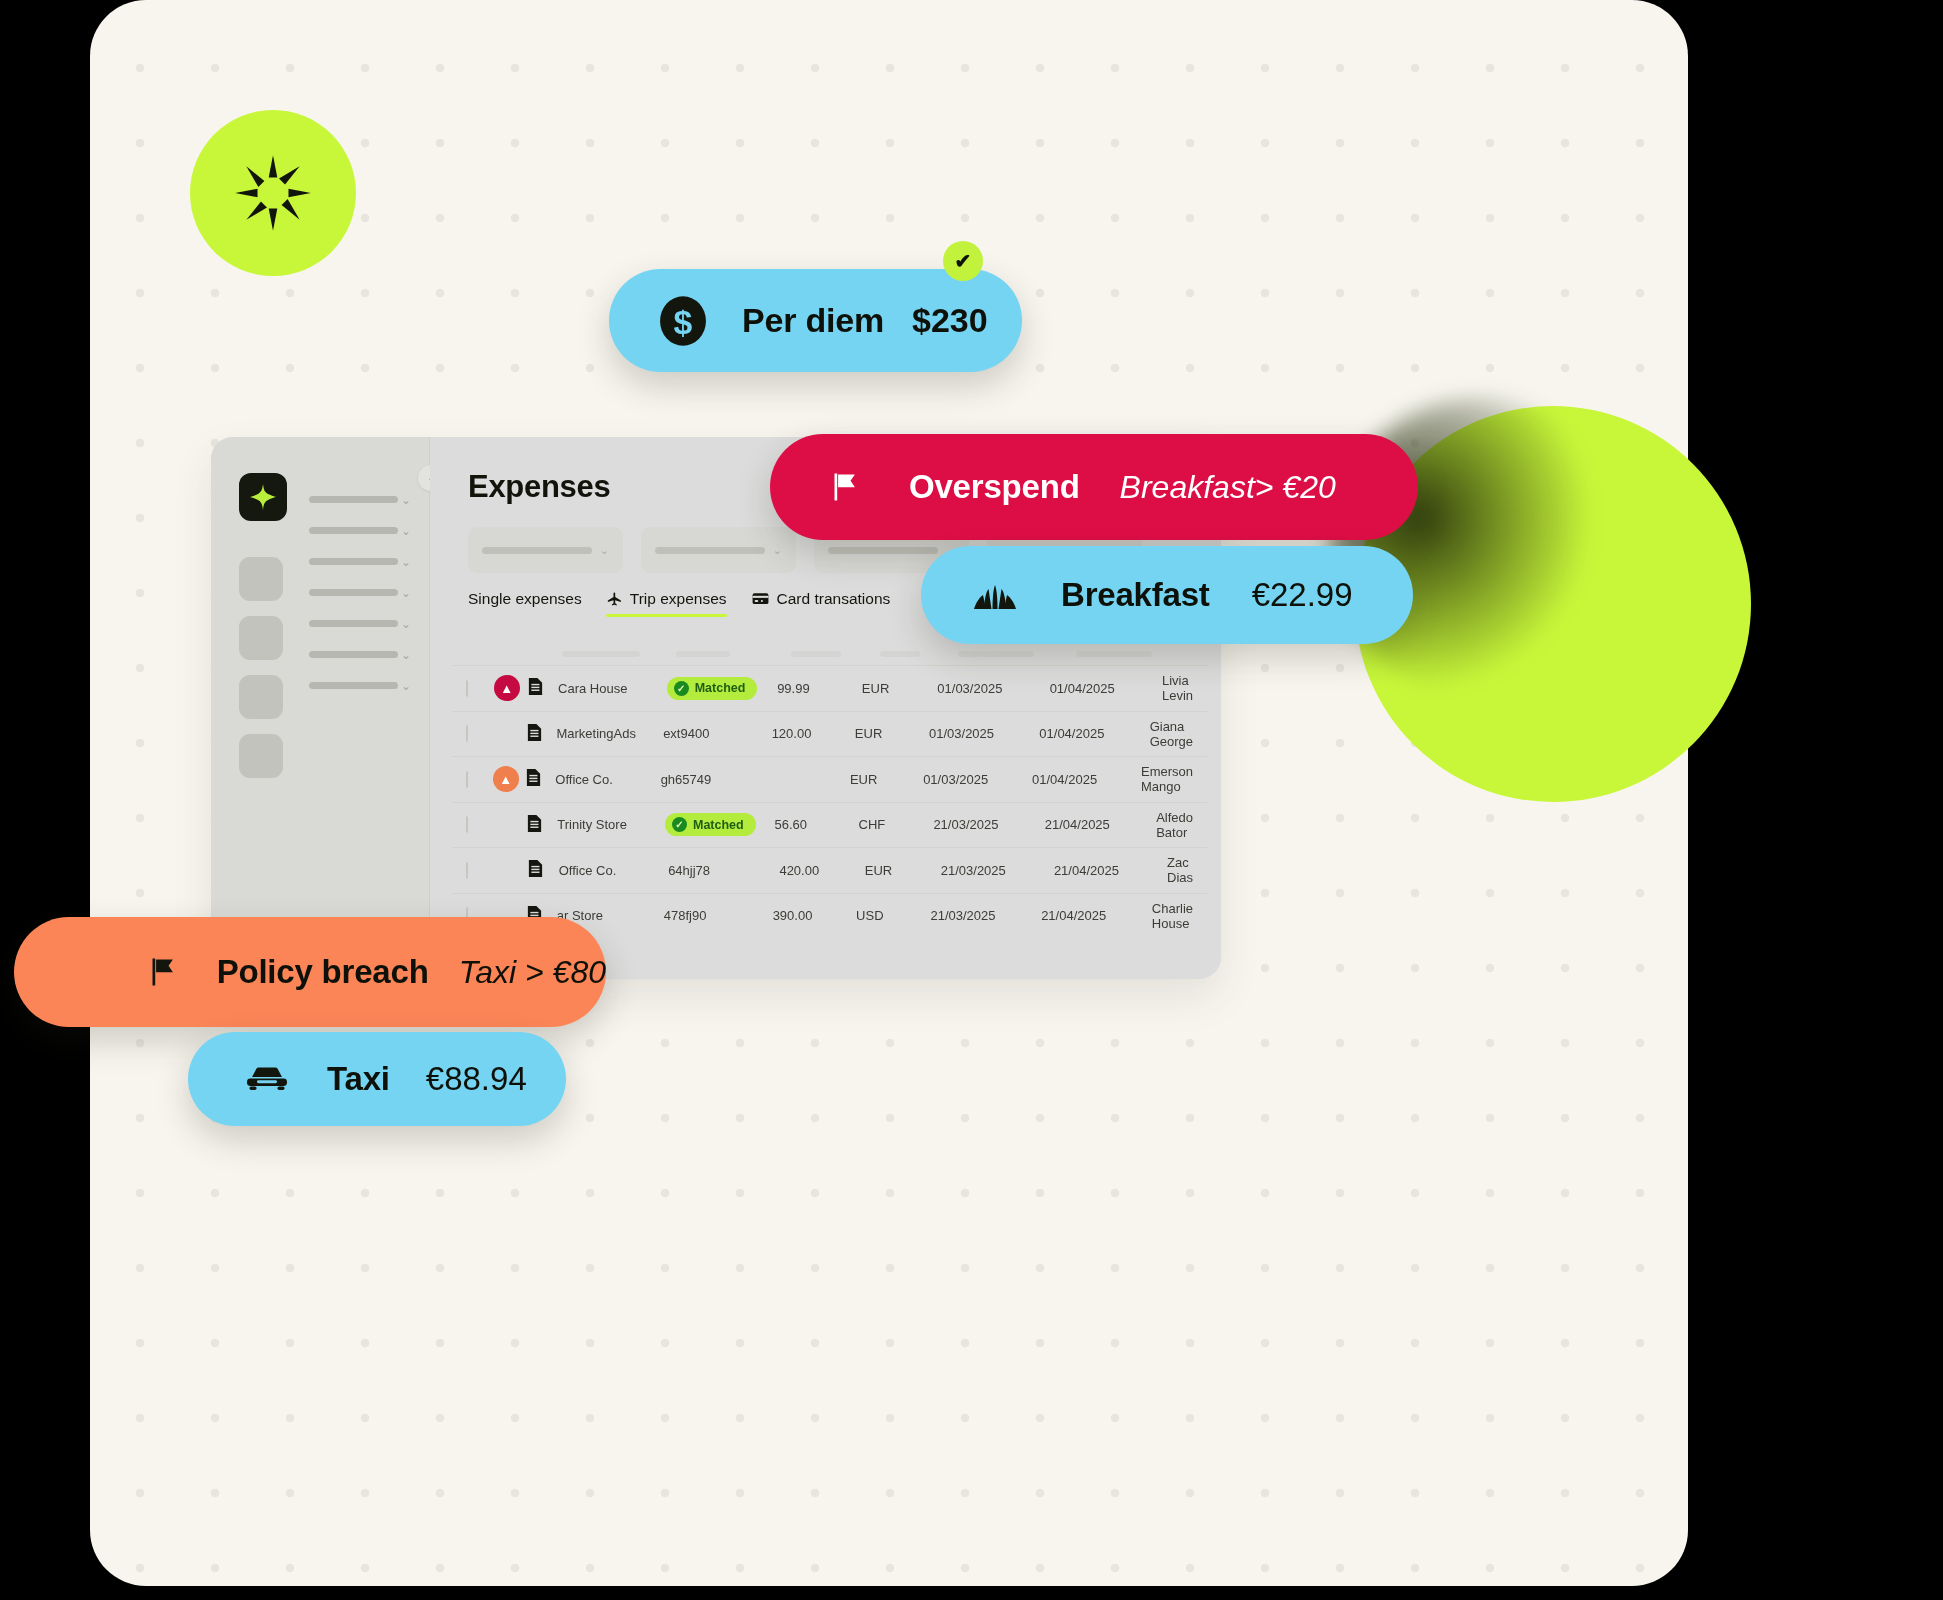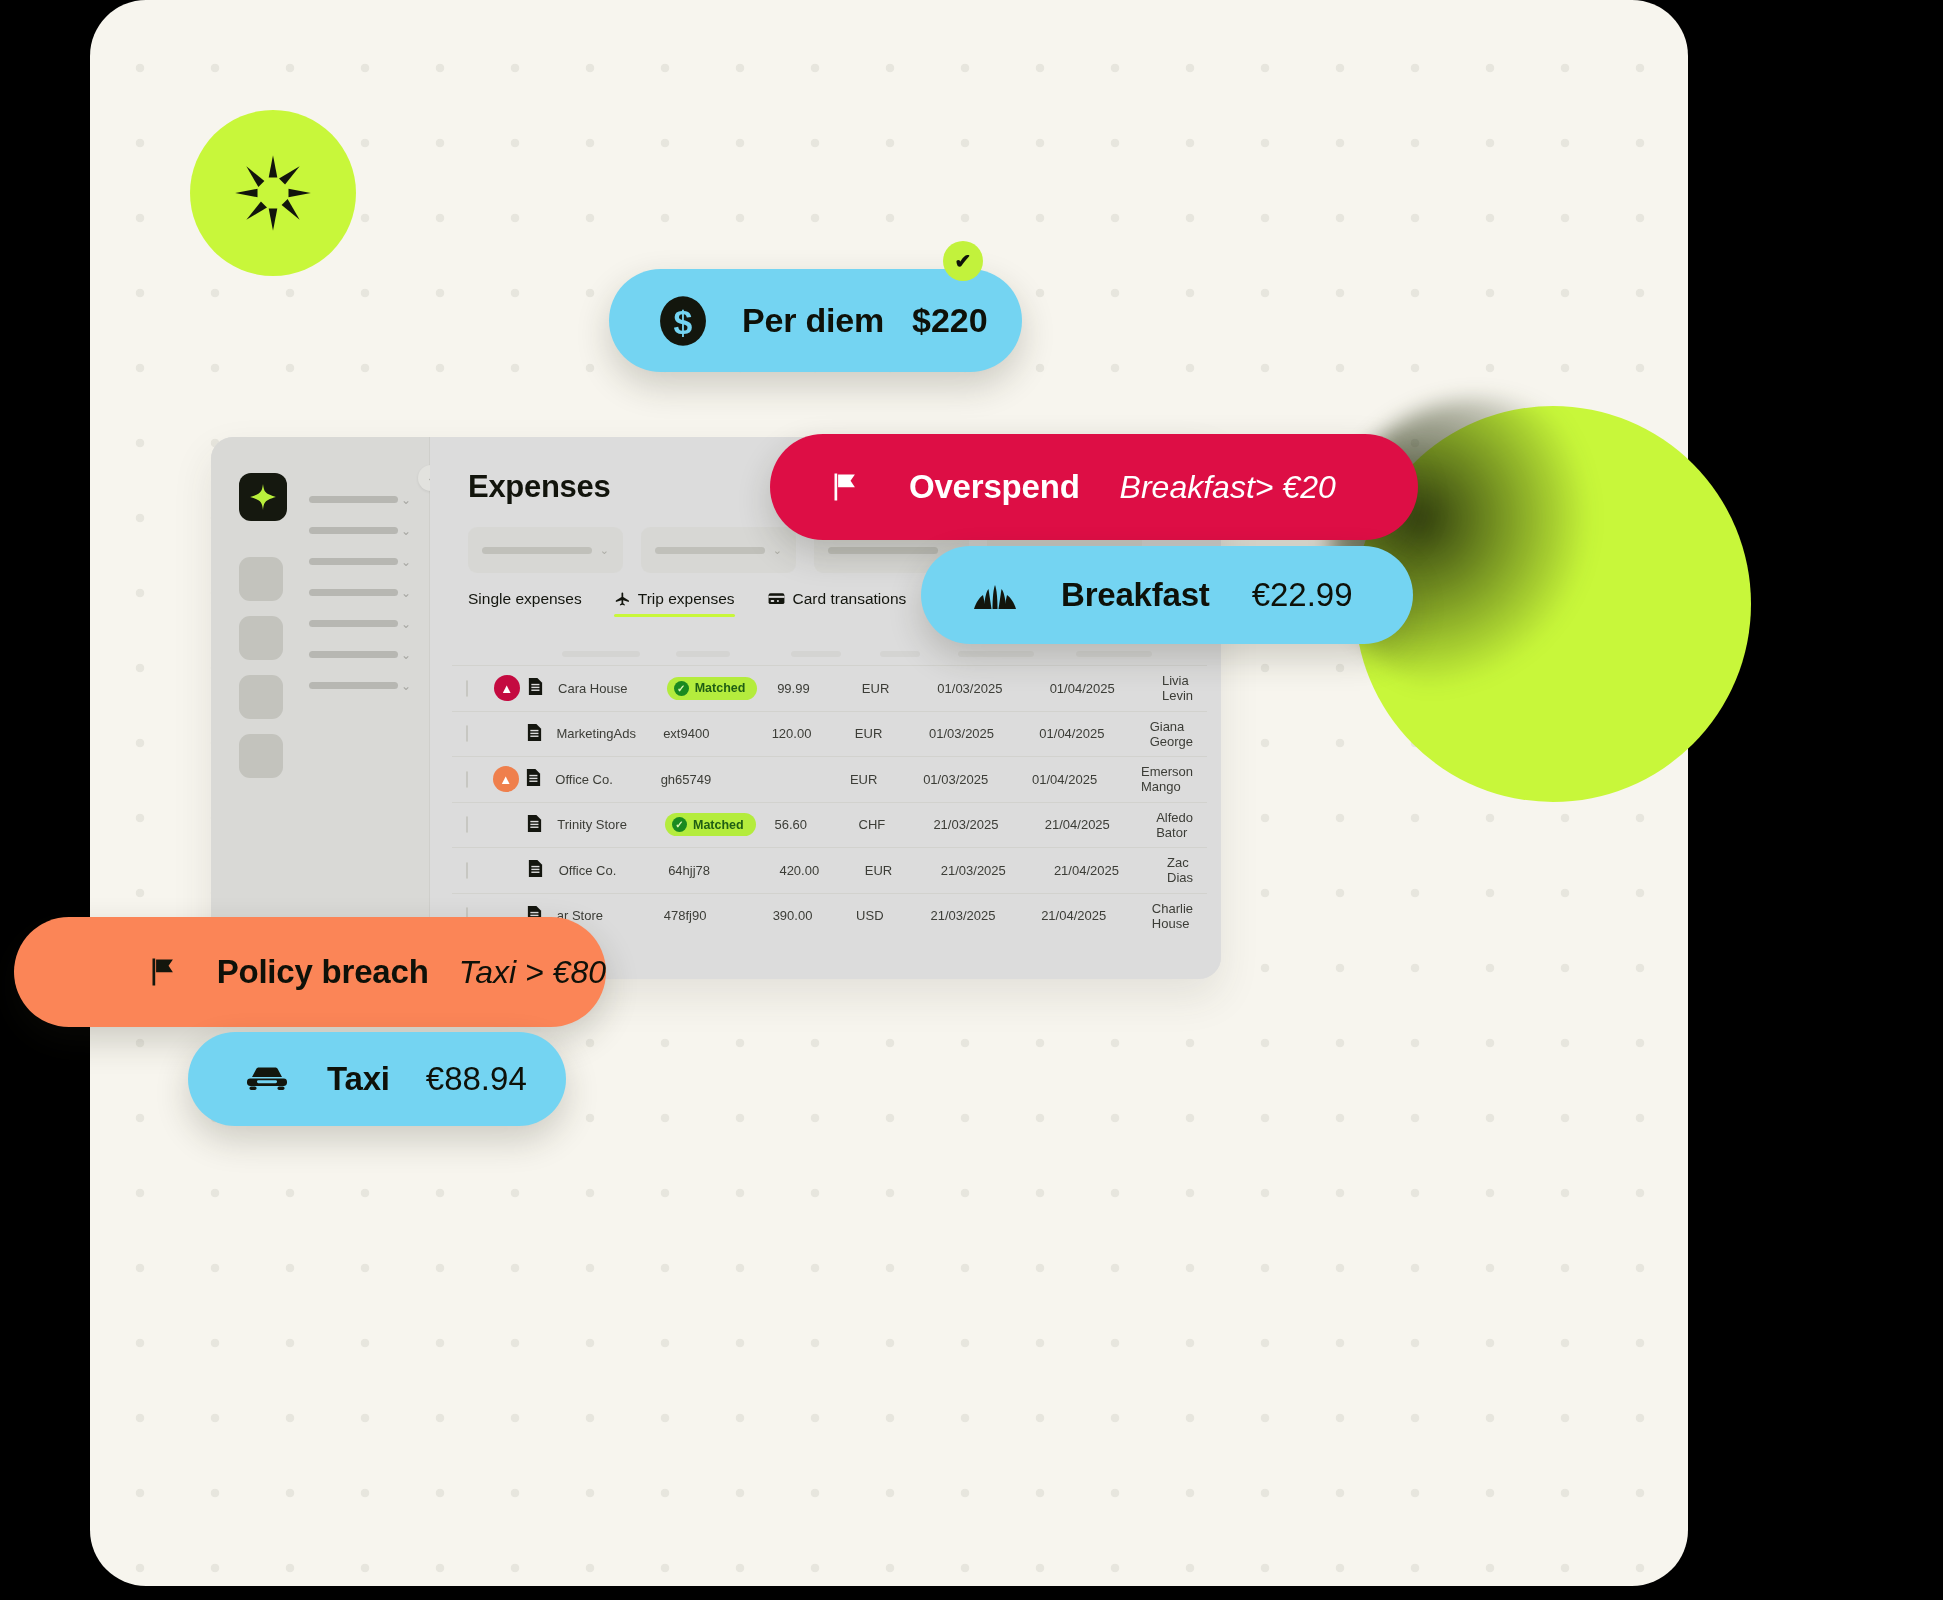--- a/index.html
+++ b/index.html
@@ -95,21 +95,21 @@
   }
   .filters { position: absolute; left: 38px; top: 90px; display: flex; gap: 18px; }
   .filter {
     width: 155px; height: 46px; border-radius: 9px;
     background: rgba(214,214,209,.75);
     display: flex; align-items: center; padding: 0 14px; gap: 8px;
   }
   .filter-bar { height: 7px; border-radius: 4px; background: #c0c0ba; flex: 1; }
   .filter-chev { color: #adada7; font-size: 11px; }
 
-  .tabs { position: absolute; left: 38px; top: 152px; display: flex; gap: 32px; align-items: flex-end; }
+  .tabs { position: absolute; left: 38px; top: 152px; display: flex; gap: 24px; align-items: flex-end; }
   .tab { display: flex; align-items: center; gap: 7px; padding-bottom: 9px; position: relative; }
   .tab-label { font-size: 15.5px; color: #13150e; white-space: nowrap; }
   .tab.active::after {
     content: ""; position: absolute; left: 0; right: 0; bottom: 0;
     height: 3px; border-radius: 2px; background: #c8f73a;
   }
 
   .table { position: absolute; left: 22px; right: 14px; top: 206px; }
   .thead { display: flex; height: 22px; align-items: center; padding: 0 14px; gap: 0; opacity: .45; }
   .th-bar { height: 6px; border-radius: 3px; background: #cccbc6; }
@@ -458,21 +458,21 @@
   <div class="lime-blob-shadow"></div>
 
   <div class="pill pill-blue pill-perdiem">
     <span class="ic" style="margin-right:4px">
       <svg width="54" height="54" viewBox="0 0 24 24">
           <ellipse cx="12" cy="12" rx="10.2" ry="11" fill="#13160d"></ellipse>
           <text x="12" y="17.6" text-anchor="middle" font-family="Liberation Sans, sans-serif" font-size="15" font-weight="700" fill="#74d4f2">$</text>
         </svg>
     </span>
     <span class="pill-label">Per diem</span>
-    <span class="pill-value">$220</span>
+    <span class="pill-value">$230</span>
   </div>
   <div class="check-badge">
     <span>✔</span>
   </div>
 
   <div class="pill pill-red pill-overspend">
     <span class="ic" style="margin-right:6px">
       <svg width="36" height="36" viewBox="0 0 24 24" fill="#fff">
           <path d="M5 3h1.8v18H5z"></path>
           <path d="M7.4 3.6h11.2l-2.9 4.3 2.9 4.3H7.4z"></path>

